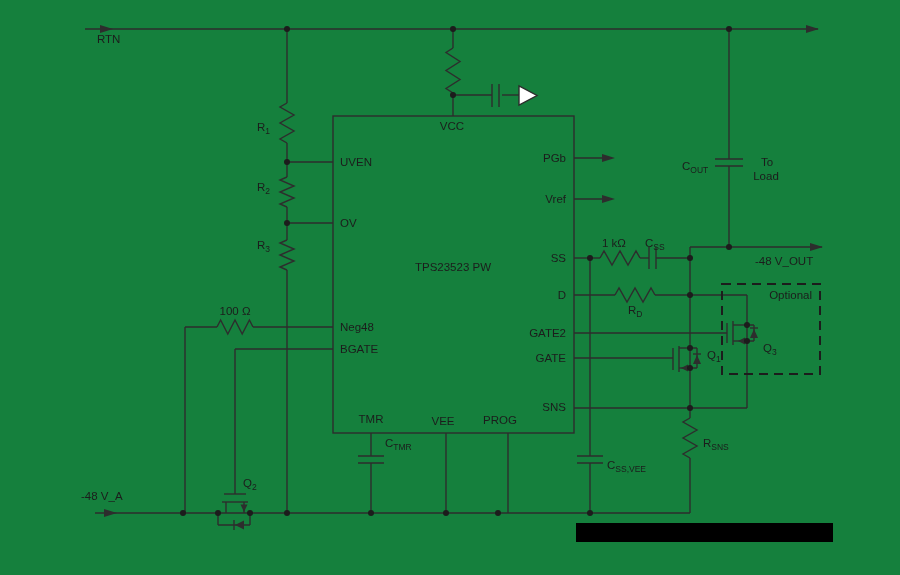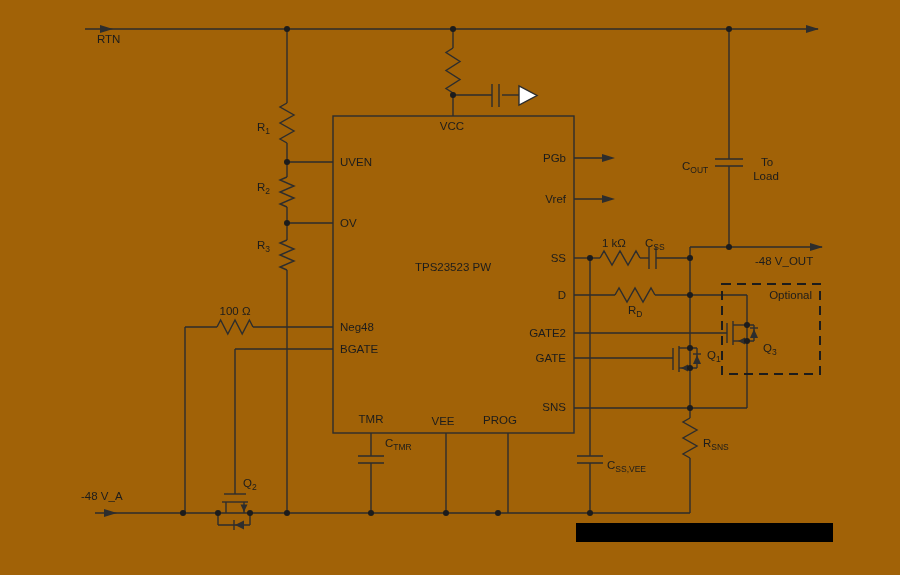--- a/index.html
+++ b/index.html
@@ -1,16 +1,16 @@
 <!DOCTYPE html>
 <html><head>
 <meta charset="utf-8">
 <style>
   html,body{margin:0;padding:0;background:#fff;}
-  .stage{position:relative;width:900px;height:575px;background:#a16207;overflow:hidden;
+  .stage{position:relative;width:900px;height:575px;background:#15803d;overflow:hidden;
          font-family:"Liberation Sans",sans-serif;}
   svg{position:absolute;left:0;top:0;}
   .w path, .w line, .w rect.box{fill:none;stroke:#2d2d2d;stroke-width:1.4;}
   .w .thick{stroke-width:2;}
   .ah{fill:#2d2d2d;stroke:none;}
   .dot{fill:#1c1c1c;stroke:none;}
   .lbl{font-family:"Liberation Sans",sans-serif;font-size:11.5px;fill:#1c1c1c;}
   .sub{font-size:8.5px;}
   .icname{font-size:11.5px;}
   .openarrow{fill:#ffffff;stroke:#2d2d2d;stroke-width:1.4;}

